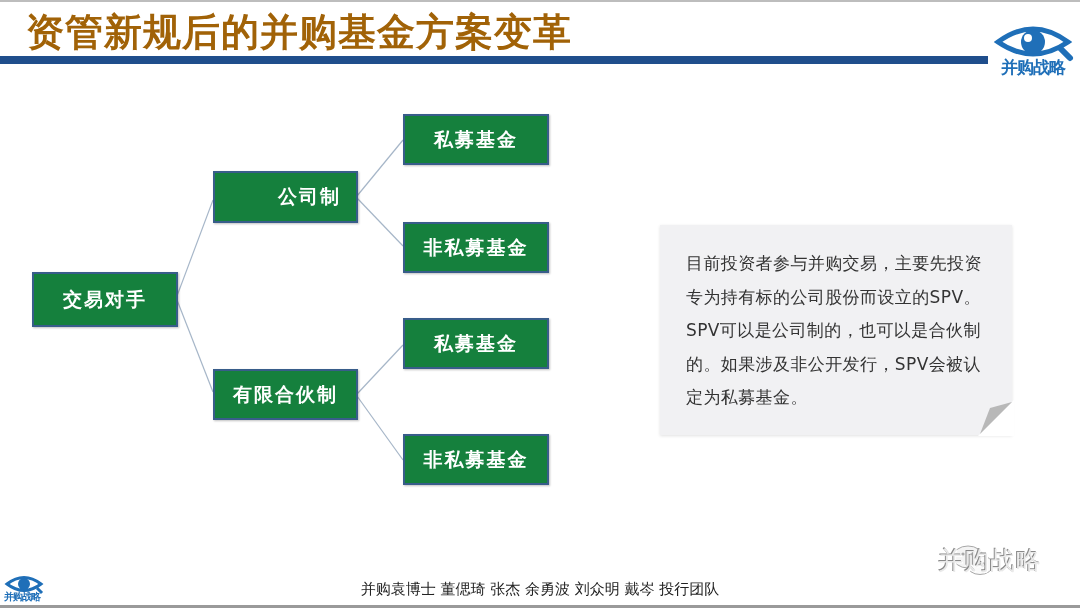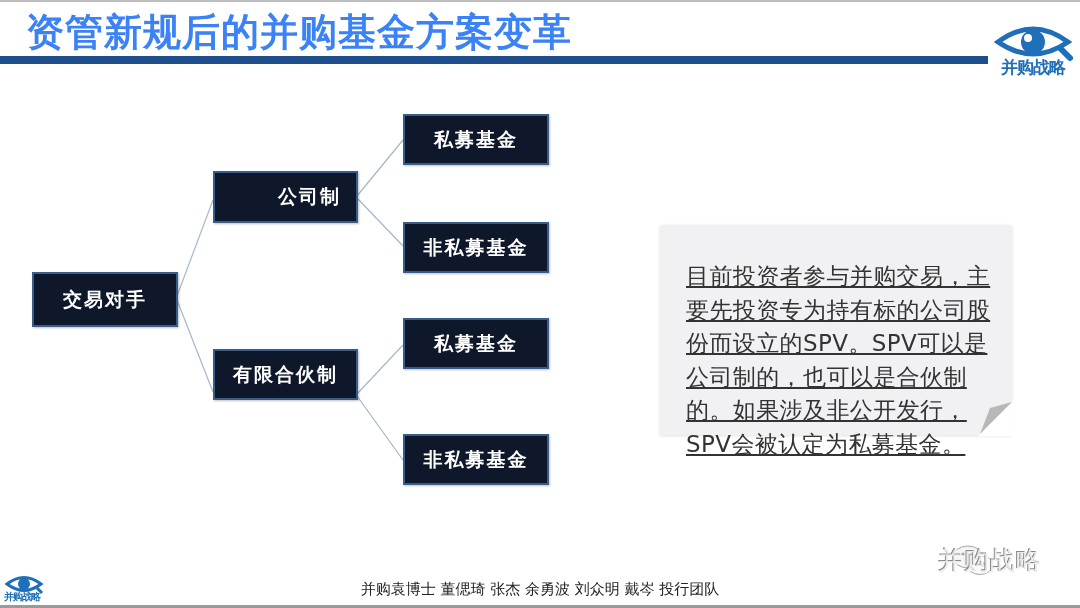--- a/index.html
+++ b/index.html
@@ -1,25 +1,25 @@
 <!DOCTYPE html>
 <html><head>
 <meta charset="utf-8">
 <style>
   html, body { margin:0; padding:0; }
   body { width:1080px; height:608px; position:relative; overflow:hidden; background:#ffffff; font-family:"DejaVu Sans", sans-serif; }
   .topline { position:absolute; left:0; top:0; width:1080px; height:2px; background:#bdbdbd; }
-  .title { position:absolute; left:26px; top:6px; font-size:38px; font-weight:bold; color:#3b82f6; letter-spacing:1px; line-height:52px; white-space:nowrap; }
+  .title { position:absolute; left:26px; top:6px; font-size:38px; font-weight:bold; color:#a16207; letter-spacing:1px; line-height:52px; white-space:nowrap; }
   .title-bar { position:absolute; left:0; top:56px; width:988px; height:8px; background:#1f4e8c; }
   .logo { position:absolute; left:990px; top:8px; width:86px; height:70px; }
   .logo-text { position:absolute; left:990px; top:56px; width:86px; text-align:center; font-size:17px; font-weight:bold; color:#1f6fb8; letter-spacing:-1px; }
   svg.connectors { position:absolute; left:0; top:0; }
-  .node { position:absolute; background:#0f172a; border:2px solid #385d8a; box-sizing:border-box; color:#ffffff; font-family:"DejaVu Serif", serif; font-size:19px; font-weight:bold; display:flex; align-items:center; justify-content:center; letter-spacing:2px; box-shadow:1px 1px 2px rgba(0,0,0,0.25); }
+  .node { position:absolute; background:#15803d; border:2px solid #385d8a; box-sizing:border-box; color:#ffffff; font-family:"DejaVu Serif", serif; font-size:19px; font-weight:bold; display:flex; align-items:center; justify-content:center; letter-spacing:2px; box-shadow:1px 1px 2px rgba(0,0,0,0.25); }
   .note { position:absolute; left:660px; top:225px; width:352px; height:210px; background:#f1f1f3; box-shadow:0 1px 3px rgba(0,0,0,0.12); }
-  .note-text { position:absolute; left:26px; top:35px; width:310px; font-size:23px; line-height:33.5px; color:#333333; font-family:"DejaVu Sans", sans-serif; letter-spacing:0.4px;text-decoration:underline; }
+  .note-text { position:absolute; left:26px; top:22px; width:310px; font-size:17px; line-height:33.5px; color:#333333; font-family:"DejaVu Sans", sans-serif; letter-spacing:0.4px; }
   .curl { position:absolute; left:978px; top:400px; width:36px; height:36px; }
   .bottom-logo { position:absolute; left:4px; top:566px; width:40px; height:38px; }
   .bottom-logo-text { position:absolute; left:4px; top:590px; font-size:10px; color:#1f6fb8; font-weight:bold; letter-spacing:-1px; }
   .footer-text { position:absolute; left:320px; top:580px; width:440px; font-size:15px; color:#222222; white-space:nowrap;text-align:center; }
   .wechat { position:absolute; left:890px; top:543px; width:170px; height:36px; }
   .wechat-text { position:absolute; left:938px; top:544px; font-size:25px; color:#e9e9e9; letter-spacing:1px; text-shadow:-1px -1px 0 #8a8a8a, 1px 1px 0 #ffffff; }
   .bottomline { position:absolute; left:0; top:605px; width:1080px; height:3px; background:#9a9a9a; }
 </style>
 </head>
 <body>
@@ -48,21 +48,21 @@
   </g>
 </svg>
 
 <div class="node" style="left:32px;top:272px;width:146px;height:55px;">
   <span>交易对手</span>
 </div>
 
 <div class="node" style="left:213px;top:171px;width:145px;height:52px;padding-left:48px;">
   <span>公司制</span>
 </div>
-<div class="node" style="left:213px;top:349px;width:145px;height:51px;">
+<div class="node" style="left:213px;top:369px;width:145px;height:51px;">
   <span>有限合伙制</span>
 </div>
 
 <div class="node" style="left:403px;top:114px;width:146px;height:51px;">
   <span>私募基金</span>
 </div>
 <div class="node" style="left:403px;top:222px;width:146px;height:51px;">
   <span>非私募基金</span>
 </div>
 <div class="node" style="left:403px;top:318px;width:146px;height:51px;">

